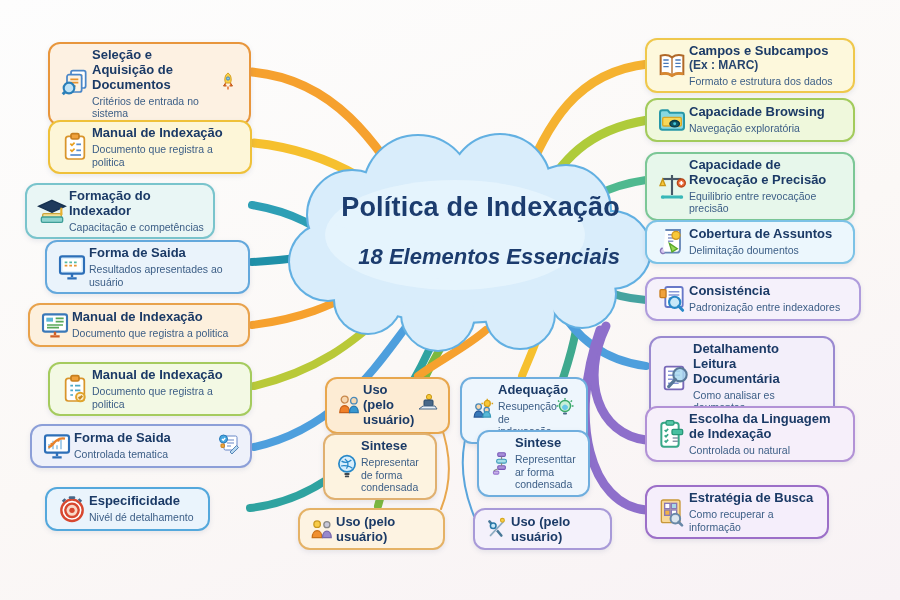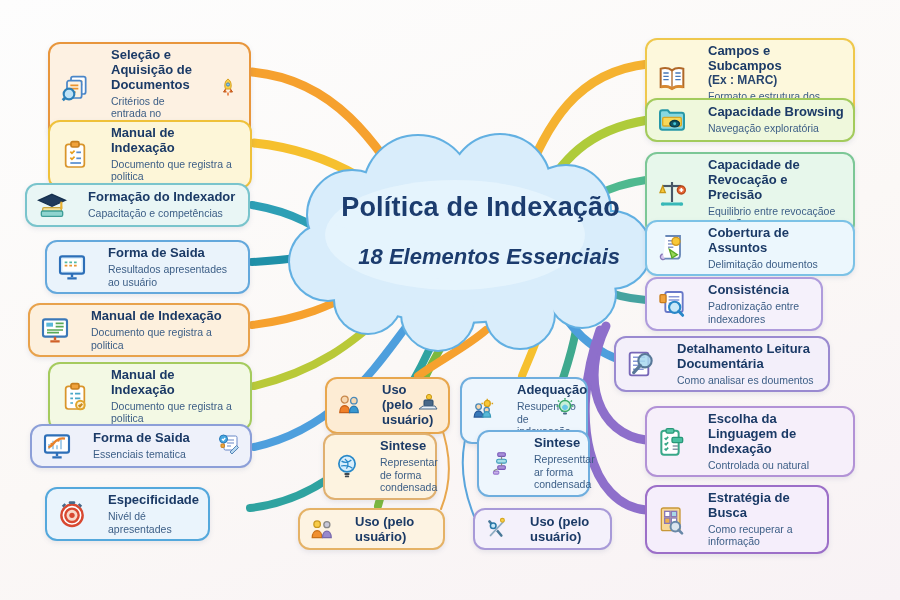--- a/index.html
+++ b/index.html
@@ -5,21 +5,21 @@
   html,body{margin:0;padding:0;}
   body{font-family:"Liberation Sans",sans-serif;}
   #canvas{position:relative;width:900px;height:600px;overflow:hidden;
     background:linear-gradient(160deg,#fdfdfd 0%,#fbf8f6 55%,#f8f2f5 100%);}
   svg.layer{position:absolute;left:0;top:0;}
   #branches{z-index:0;}
   #cloud{z-index:1;}
   .cloud-text{position:absolute;z-index:2;left:300px;top:192px;width:320px;text-align:right;color:#1c3c6e;}
   .cloud-title{font-size:27px;font-weight:bold;line-height:1.18;letter-spacing:.2px;}
   .cloud-sub{font-size:22px;font-weight:bold;margin-top:20px;font-style:italic;}
-  .node{position:absolute;z-index:3;display:flex;align-items:center;gap:20px;
+  .node{position:absolute;z-index:3;display:flex;align-items:center;gap:1px;
     border:2px solid var(--ac,#ccc);background:var(--bg,#fff);border-radius:12px;
     padding:4px 9px;box-sizing:border-box;box-shadow:0 2px 5px rgba(90,110,150,.13);}
   .ic{flex:0 0 auto;display:flex;align-items:center;justify-content:center;}
   .ic svg{width:32px;height:32px;}
   .ic.sm svg{width:26px;height:26px;}
   .sec{margin-left:auto;flex:0 0 auto;}
   .sec svg{width:24px;height:24px;}
   .txt{min-width:0;}
   .t{font-size:13px;font-weight:bold;color:#1b3a66;line-height:1.15;}
   .t2{font-size:12px;font-weight:bold;color:#27456e;line-height:1.15;}
@@ -128,21 +128,21 @@
           <path d="M13 14.5h3.5" stroke="#5a8fd0"></path>
           <path d="M8.5 18h8" stroke="#5a8fd0"></path>
         </svg>
       </span>
     <div class="txt">
         <div class="t">Manual de Indexação</div>
     <div class="s">Documento que registra a politica</div>
       </div>
   </div>
 
-  <div class="node" style="left:25px;top:183px;width:225px;--ac:#79C4CC;--bg:#E9F6F5">
+  <div class="node" style="left:25px;top:183px;width:190px;--ac:#79C4CC;--bg:#E9F6F5">
     <span class="ic">
         <svg viewBox="0 0 24 24" fill="none">
           <rect x="5" y="14" width="14" height="4" rx="1" fill="#f5e29a" stroke="#caa53c"></rect>
           <rect x="4" y="16.5" width="16" height="4" rx="1" fill="#8fd4cf" stroke="#3e9e98"></rect>
           <path d="M12 4L22 8.5 12 13 2 8.5z" fill="#1f3a5c" stroke="#16304e"></path>
           <path d="M19 9.5v4" stroke="#e8b030" stroke-width="1.6"></path>
           <circle cx="19" cy="14.2" r="1" fill="#e8b030"></circle>
         </svg>
       </span>
     <div class="txt">
@@ -204,21 +204,21 @@
           <rect x="3" y="4" width="18" height="13" rx="1.6" fill="#fff" stroke="#2d6fb8" stroke-width="1.6"></rect>
           <path d="M6 14.5v-4M9 14.5V8M12 14.5v-3M15 14.5V7.5" stroke="#9cc8e8"></path>
           <path d="M5.5 13c2.5-.5 4-3.5 6-5s4-2 6.5-1.5" stroke="#e8822c" stroke-width="1.7"></path>
           <circle cx="8" cy="10.5" r="1" fill="#e8822c"></circle>
           <circle cx="13" cy="7.8" r="1" fill="#e8822c"></circle>
           <path d="M12 17v2.5M8.5 20.5h7" stroke="#2d6fb8" stroke-width="1.8"></path>
         </svg>
       </span>
     <div class="txt">
         <div class="t">Forma de Saida</div>
-    <div class="s">Essenciais tematica</div>
+    <div class="s">Controlada tematica</div>
       </div>
     <span class="sec"><svg viewBox="0 0 24 24" fill="none">
           <rect x="7" y="4" width="13" height="14" rx="1.5" fill="#fff" stroke="#6888c8"></rect>
           <path d="M10 8h7M10 11h7M10 14h4" stroke="#6888c8" stroke-width="1.1"></path>
           <circle cx="6.5" cy="7" r="4" fill="#48a8e0" stroke="#2878b8"></circle>
           <path d="M5 7l1.2 1.2 2-2.2" stroke="#fff" stroke-width="1.4"></path>
           <rect x="4" y="12" width="3.4" height="3.4" rx=".6" fill="#f0a840" stroke="#c8801c"></rect>
           <path d="M13 20l6.5-6.5 2 2L15 22z" fill="#b8d8f0" stroke="#5888b8"></path>
         </svg></span>
   </div>
@@ -228,21 +228,21 @@
         <svg viewBox="0 0 24 24" fill="none">
           <circle cx="12" cy="13" r="8" fill="#fff" stroke="#d84830" stroke-width="1.8"></circle>
           <circle cx="12" cy="13" r="5" fill="#f8d8c8" stroke="#d84830" stroke-width="1.8"></circle>
           <circle cx="12" cy="13" r="2" fill="#d84830"></circle>
           <path d="M7 4.5L5 6.5M17 4.5l2 2" stroke="#486888" stroke-width="1.8"></path>
           <rect x="9.5" y="2.5" width="5" height="2" rx="1" fill="#486888"></rect>
         </svg>
       </span>
     <div class="txt">
         <div class="t">Especificidade</div>
-    <div class="s">Nivél dé apresentades</div>
+    <div class="s">Nivél dé detalhamento</div>
       </div>
   </div>
 
   <div class="node" style="left:325px;top:377px;width:125px;--ac:#E8A74E;--bg:#FDECD4">
     <span class="ic sm">
         <svg viewBox="0 0 24 24" stroke-width="1.2" fill="none">
           <circle cx="8" cy="7" r="3.2" fill="#f8d8b0" stroke="#c8884c"></circle>
           <path d="M3.5 19c0-4 2-6.5 4.5-6.5S12.5 15 12.5 19z" fill="#f08028" stroke="#c86018"></path>
           <circle cx="16.5" cy="8" r="3" fill="#f8d8b0" stroke="#4888b8"></circle>
           <path d="M12.5 19c0-3.6 1.8-6 4-6s4 2.4 4 6z" fill="#3898d0" stroke="#2878b0"></path>
@@ -401,37 +401,37 @@
           <path d="M10 13l6 4-4 2.5z" fill="#98d858" stroke="#58a828"></path>
           <path d="M5 16.5c-1.5.5-2 1.5-1.5 3 .5 1.2 2 1.5 3 .8" fill="#d8c8f0" stroke="#8878b8"></path>
         </svg>
       </span>
     <div class="txt">
         <div class="t">Cobertura de Assuntos</div>
     <div class="s">Delimitação doumentos</div>
       </div>
   </div>
 
-  <div class="node" style="left:645px;top:277px;width:178px;--ac:#AF9CDC;--bg:#F5F1FB">
+  <div class="node" style="left:645px;top:277px;width:216px;--ac:#AF9CDC;--bg:#F5F1FB">
     <span class="ic">
         <svg viewBox="0 0 24 24" fill="none">
           <rect x="7" y="3" width="13" height="15" rx="1.5" fill="#fff" stroke="#6878c8" stroke-width="1.4"></rect>
           <path d="M9.5 6.5h8M9.5 9h8M9.5 11.5h5" stroke="#8898d8" stroke-width="1.1"></path>
           <rect x="3" y="5" width="4.5" height="6" rx=".8" fill="#f0a23c" stroke="#c87c1c"></rect>
           <circle cx="14" cy="14.5" r="4.2" fill="#c8e8f8" stroke="#2888c8" stroke-width="1.6"></circle>
           <path d="M17 17.5l3 3" stroke="#2888c8" stroke-width="2.2" stroke-linecap="round"></path>
         </svg>
       </span>
     <div class="txt">
         <div class="t">Consisténcia</div>
     <div class="s">Padronização entre indexadores</div>
       </div>
   </div>
 
-  <div class="node" style="left:614px;top:336px;width:216px;--ac:#9A8AD0;--bg:#F3EFFA">
+  <div class="node" style="left:649px;top:336px;width:186px;--ac:#9A8AD0;--bg:#F3EFFA">
     <span class="ic">
         <svg viewBox="0 0 24 24" fill="none">
           <rect x="3.5" y="3.5" width="14" height="17" rx="1.5" fill="#fff" stroke="#7868b8" stroke-width="1.4"></rect>
           <path d="M6 7h9M6 10h9M6 13h6M6 16h8" stroke="#8898d8" stroke-width="1.1"></path>
           <circle cx="15" cy="9.5" r="5" fill="#a8d8f0" fill-opacity=".85" stroke="#587898" stroke-width="1.6"></circle>
           <path d="M11.5 13L6.5 18.5" stroke="#587898" stroke-width="2.4" stroke-linecap="round"></path>
         </svg>
       </span>
     <div class="txt">
         <div class="t">Detalhamento Leitura Documentária</div>

